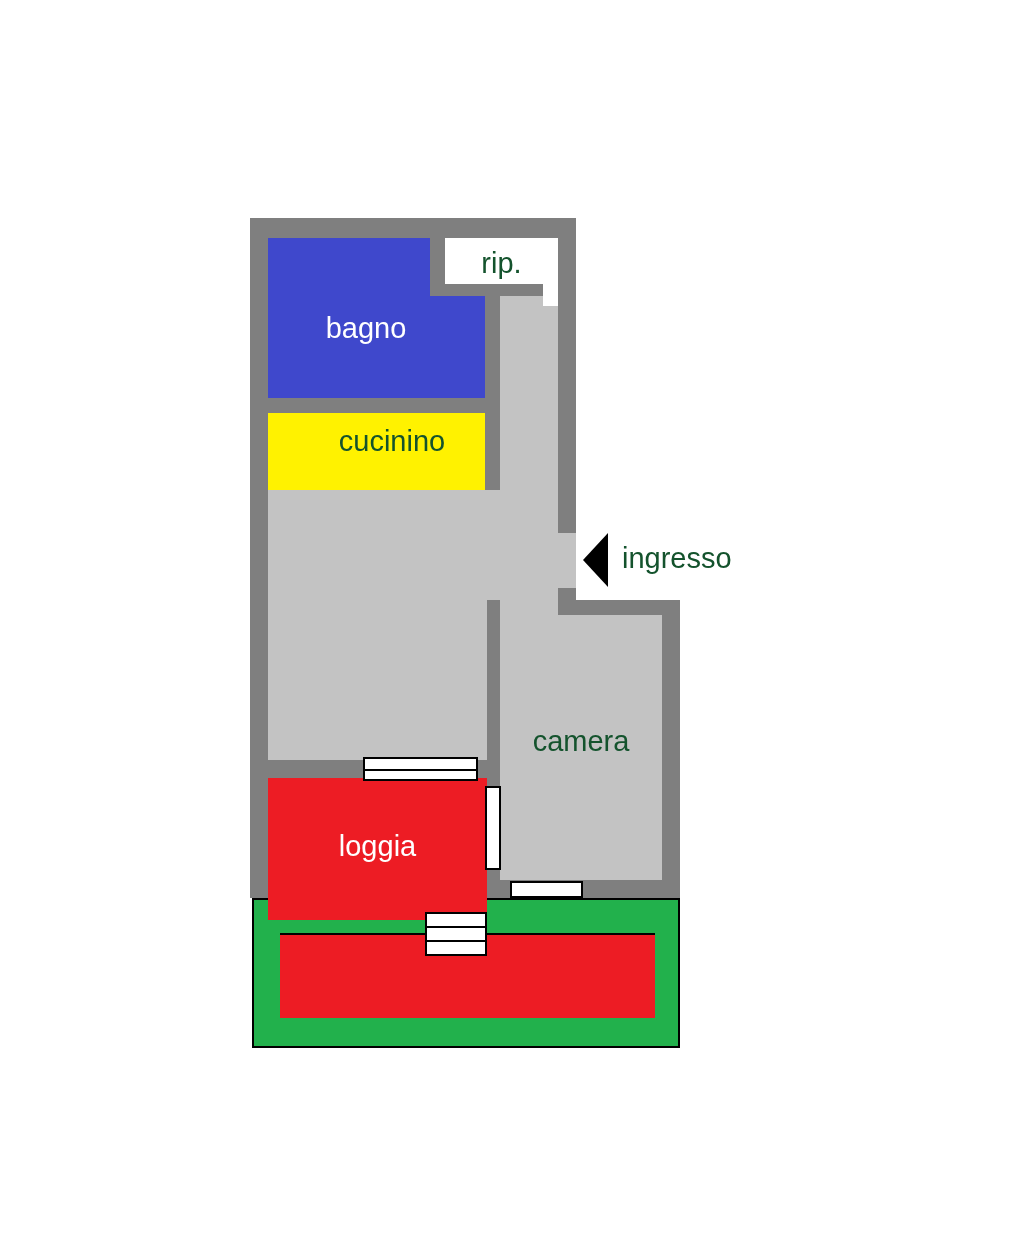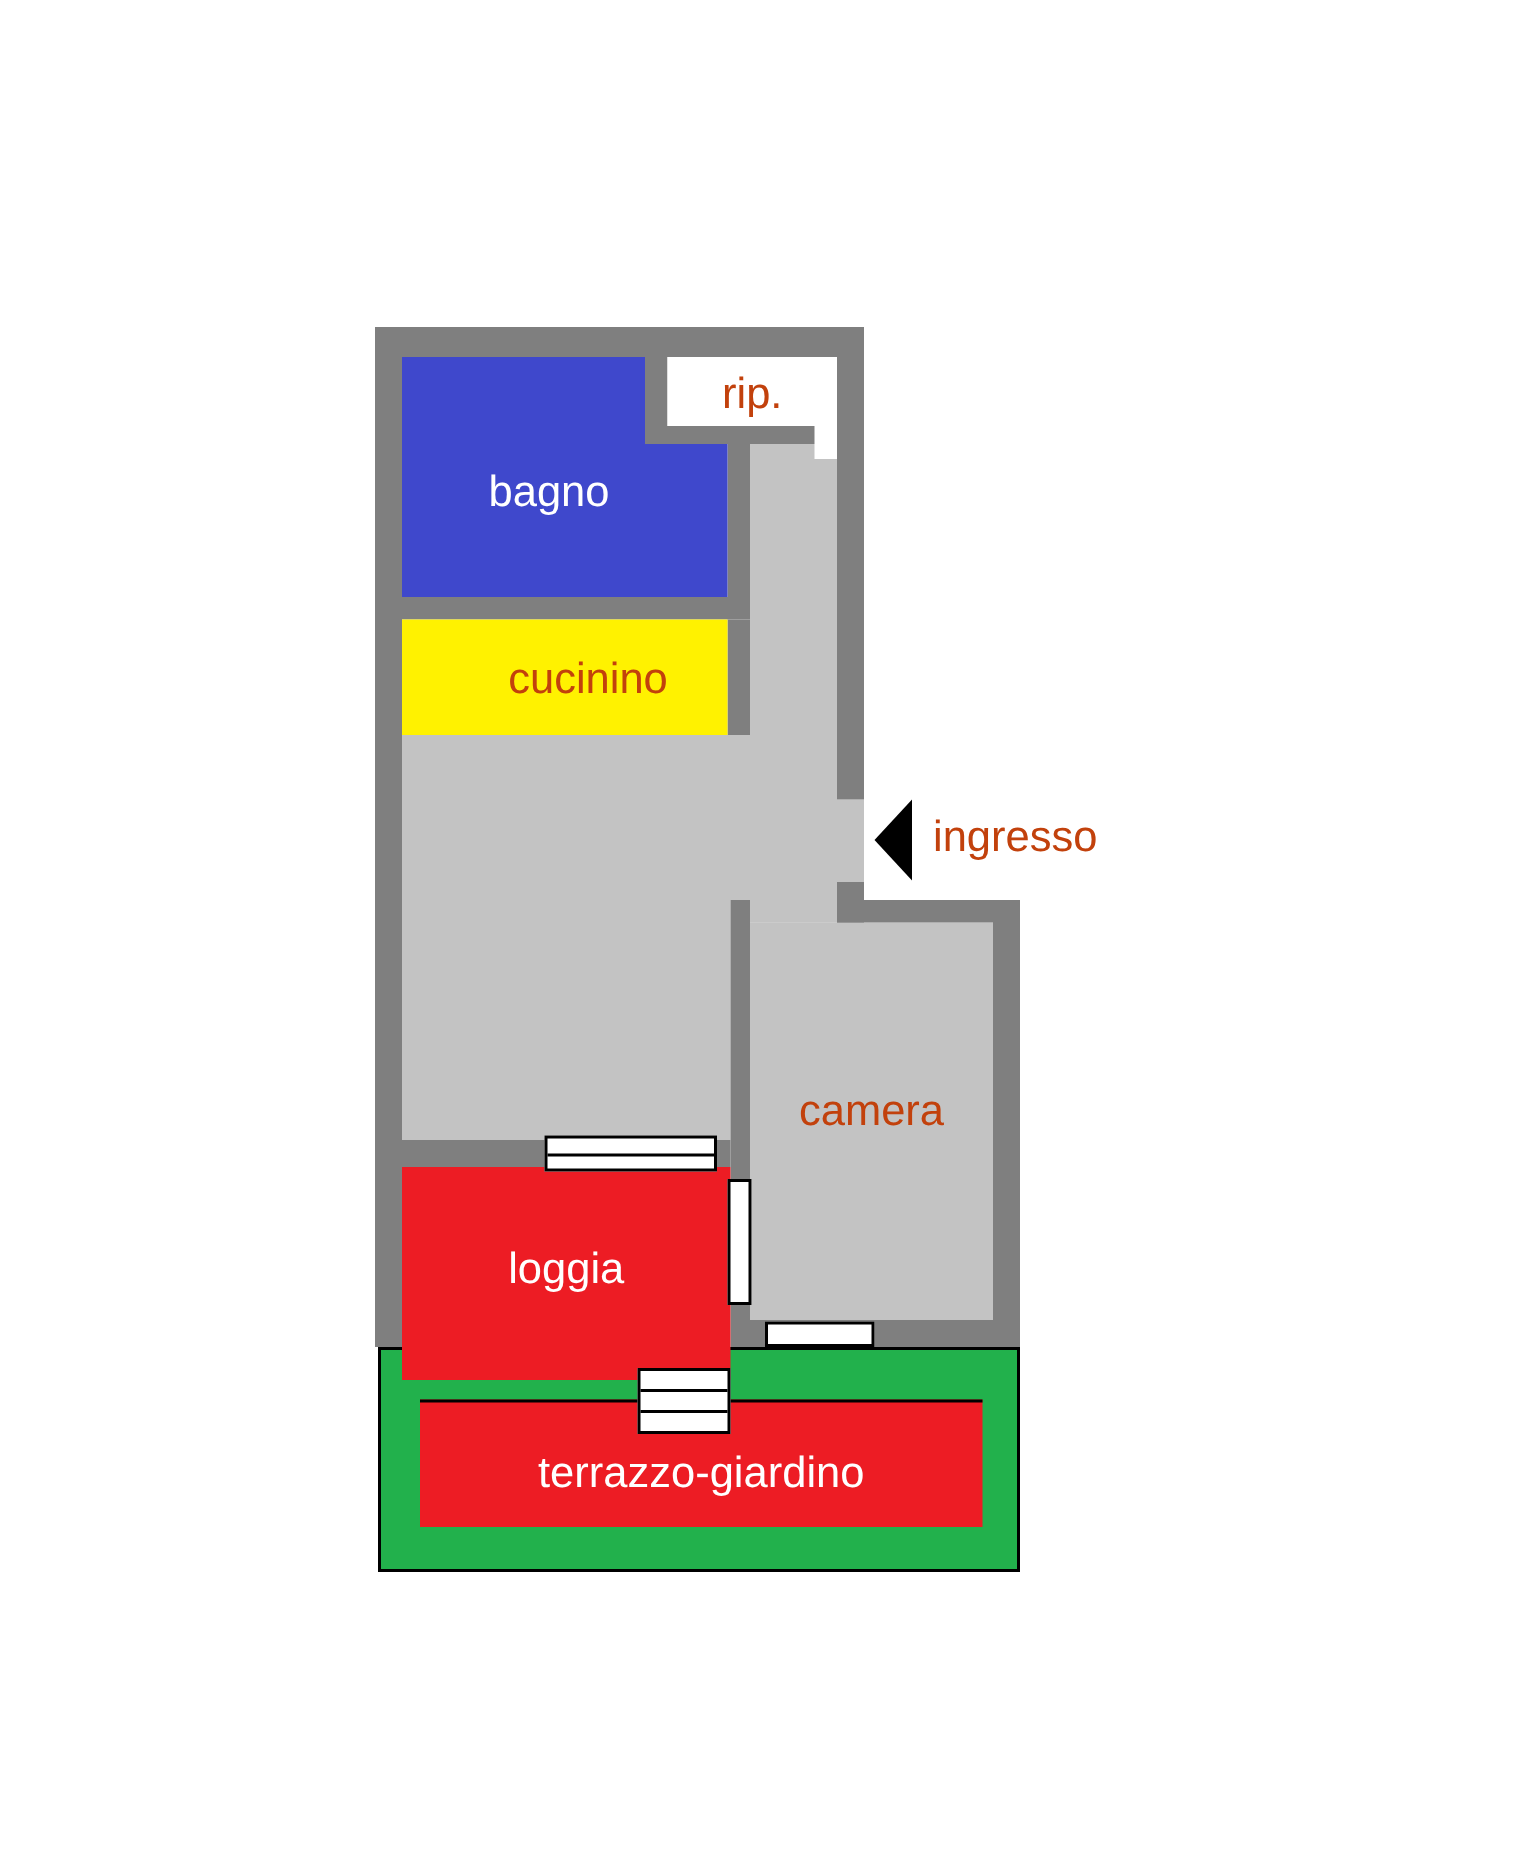--- a/index.html
+++ b/index.html
@@ -33,21 +33,21 @@
     background:#ffffff;border:2px solid #000;box-sizing:border-box;
   }
   .stairs .step{position:absolute;left:0;right:0;height:0;border-top:2px solid #000;}
   .arrow-left{
     position:absolute;left:583px;top:533px;width:0;height:0;
     border-top:27px solid transparent;
     border-bottom:27px solid transparent;
     border-right:25px solid #000;
   }
   .lbl{
-    position:absolute;font-size:29px;color:#c2410c;text-align:center;
+    position:absolute;font-size:29px;color:#14532d;text-align:center;
     white-space:nowrap;line-height:1.1;
   }
   .lbl.white{color:#ffffff;}
 </style>
 </head>
 <body>
 
 <div id="canvas">
 
   <div class="garden"></div>
@@ -90,19 +90,18 @@
 
   <div class="stairs">
     <div class="step" style="top:12px"></div>
     <div class="step" style="top:26px"></div>
   </div>
 
   <div class="arrow-left"></div>
 
   <div class="lbl white" style="left:268px;top:313px;width:196px">bagno</div>
   <div class="lbl" style="left:445px;top:248px;width:113px">rip.</div>
-  <div class="lbl" style="left:268px;top:438px;width:248px">cucinino</div>
+  <div class="lbl" style="left:268px;top:426px;width:248px">cucinino</div>
   <div class="lbl" style="left:622px;top:543px;text-align:right">ingresso</div>
   <div class="lbl" style="left:500px;top:726px;width:162px">camera</div>
   <div class="lbl white" style="left:268px;top:831px;width:219px">loggia</div>
-  <div class="lbl white" style="left:280px;top:967px;width:375px">terrazzo-giardino</div>
 
 </div>
 
 </body></html>

